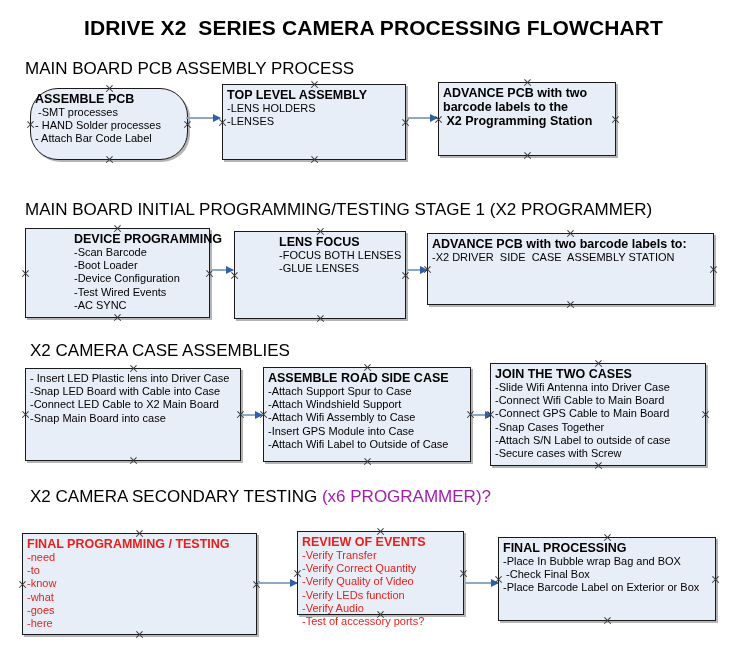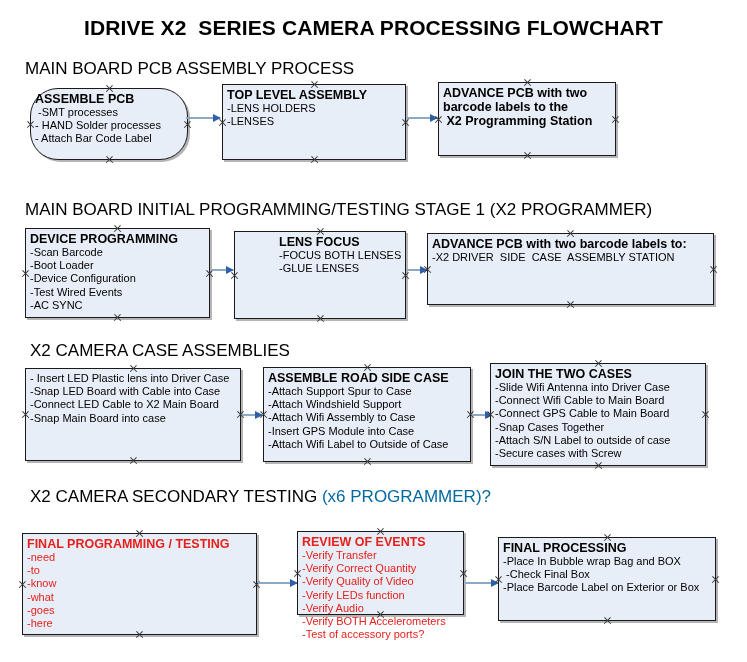--- a/index.html
+++ b/index.html
@@ -36,21 +36,21 @@
     white-space: pre;
   }
 
   .section-title {
     position: absolute;
     font-size: 17px;
     font-weight: normal;
     white-space: pre;
   }
   .section-title .accent {
-    color: #0369a1;
+    color: #a21caf;
   }
 
   
   .node {
     position: absolute;
     box-sizing: border-box;
     background: #e8eef7;
     border: 1.2px solid #1a1a1a;
     box-shadow: 2px 2px 0 0 rgba(120,120,120,0.55);
   }
@@ -178,21 +178,21 @@
     <span class="handle h-right"></span>
     <div class="inner">
       <div class="node-title">ADVANCE PCB with two</div>
       <div class="node-title">barcode labels to the</div>
       <div class="node-title"> X2 Programming Station</div>
     </div>
   </div>
 
   <div class="section-title" style="left:25px; top:200px;"><span>MAIN BOARD INITIAL PROGRAMMING/TESTING STAGE 1 (X2 PROGRAMMER)</span></div>
 
-  <div class="node" style="left:25px; top:228px; width:185px; height:90px;">
+  <div class="node" style="left:25px; top:228px; width:185px; height:90px;padding-left:44px;">
     <span class="handle h-top"></span>
     <span class="handle h-bottom"></span>
     <span class="handle h-left"></span>
     <span class="handle h-right"></span>
     <div class="inner">
       <div class="node-title">DEVICE PROGRAMMING</div>
       <div class="node-line">-Scan Barcode</div>
       <div class="node-line">-Boot Loader</div>
       <div class="node-line">-Device Configuration</div>
       <div class="node-line">-Test Wired Events</div>
@@ -317,21 +317,20 @@
     <span class="handle h-bottom"></span>
     <span class="handle h-left"></span>
     <span class="handle h-right"></span>
     <div class="inner">
       <div class="node-title">REVIEW OF EVENTS</div>
       <div class="node-line">-Verify Transfer</div>
       <div class="node-line">-Verify Correct Quantity</div>
       <div class="node-line">-Verify Quality of Video</div>
       <div class="node-line">-Verify LEDs function</div>
       <div class="node-line">-Verify Audio</div>
-      <div class="node-line">-Verify BOTH Accelerometers</div>
       <div class="node-line">-Test of accessory ports?</div>
     </div>
   </div>
 
   <div class="connector" style="left:465px; top:578px; width:33px;">
     <span class="line"></span>
     <span class="arrow"></span>
   </div>
 
   <div class="node" style="left:498px; top:537px; width:218px; height:84px;">

